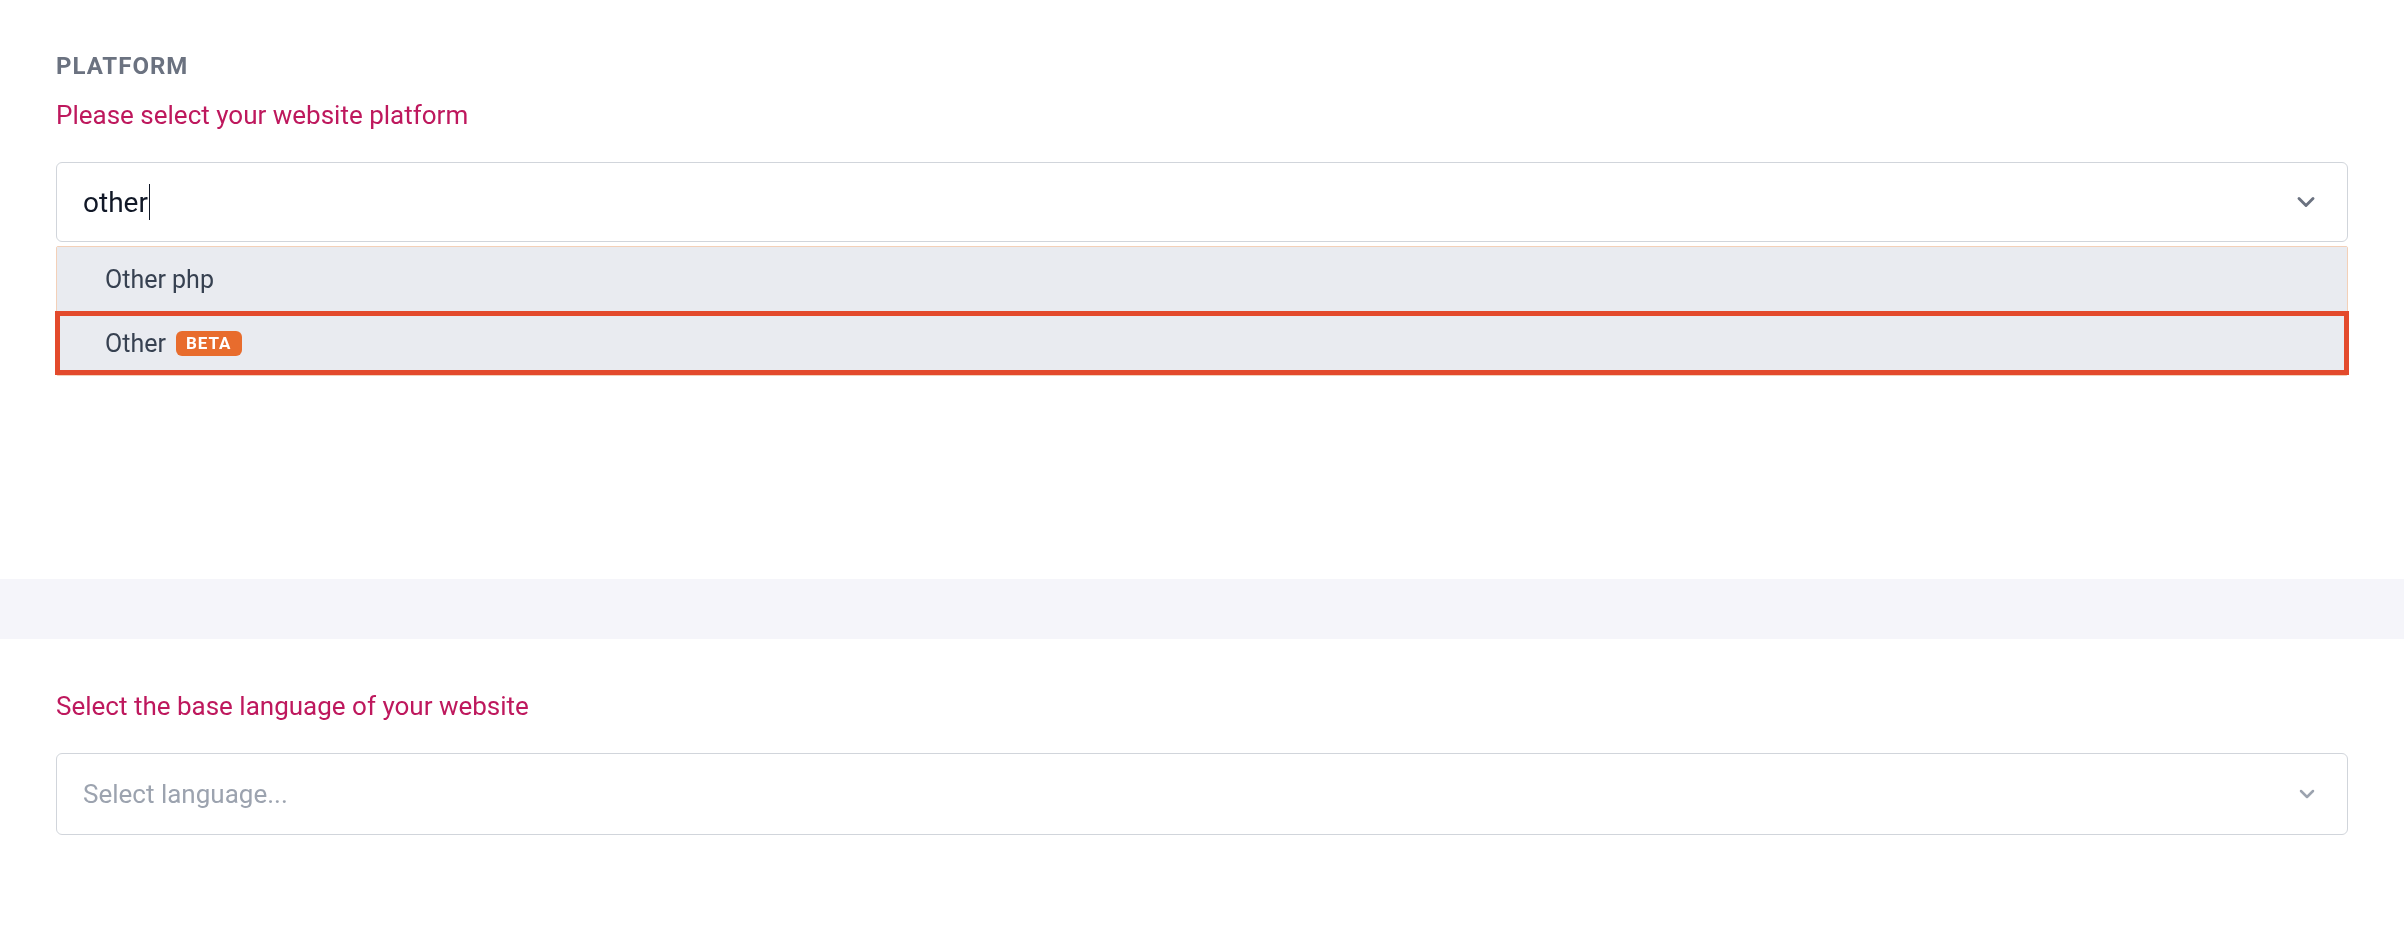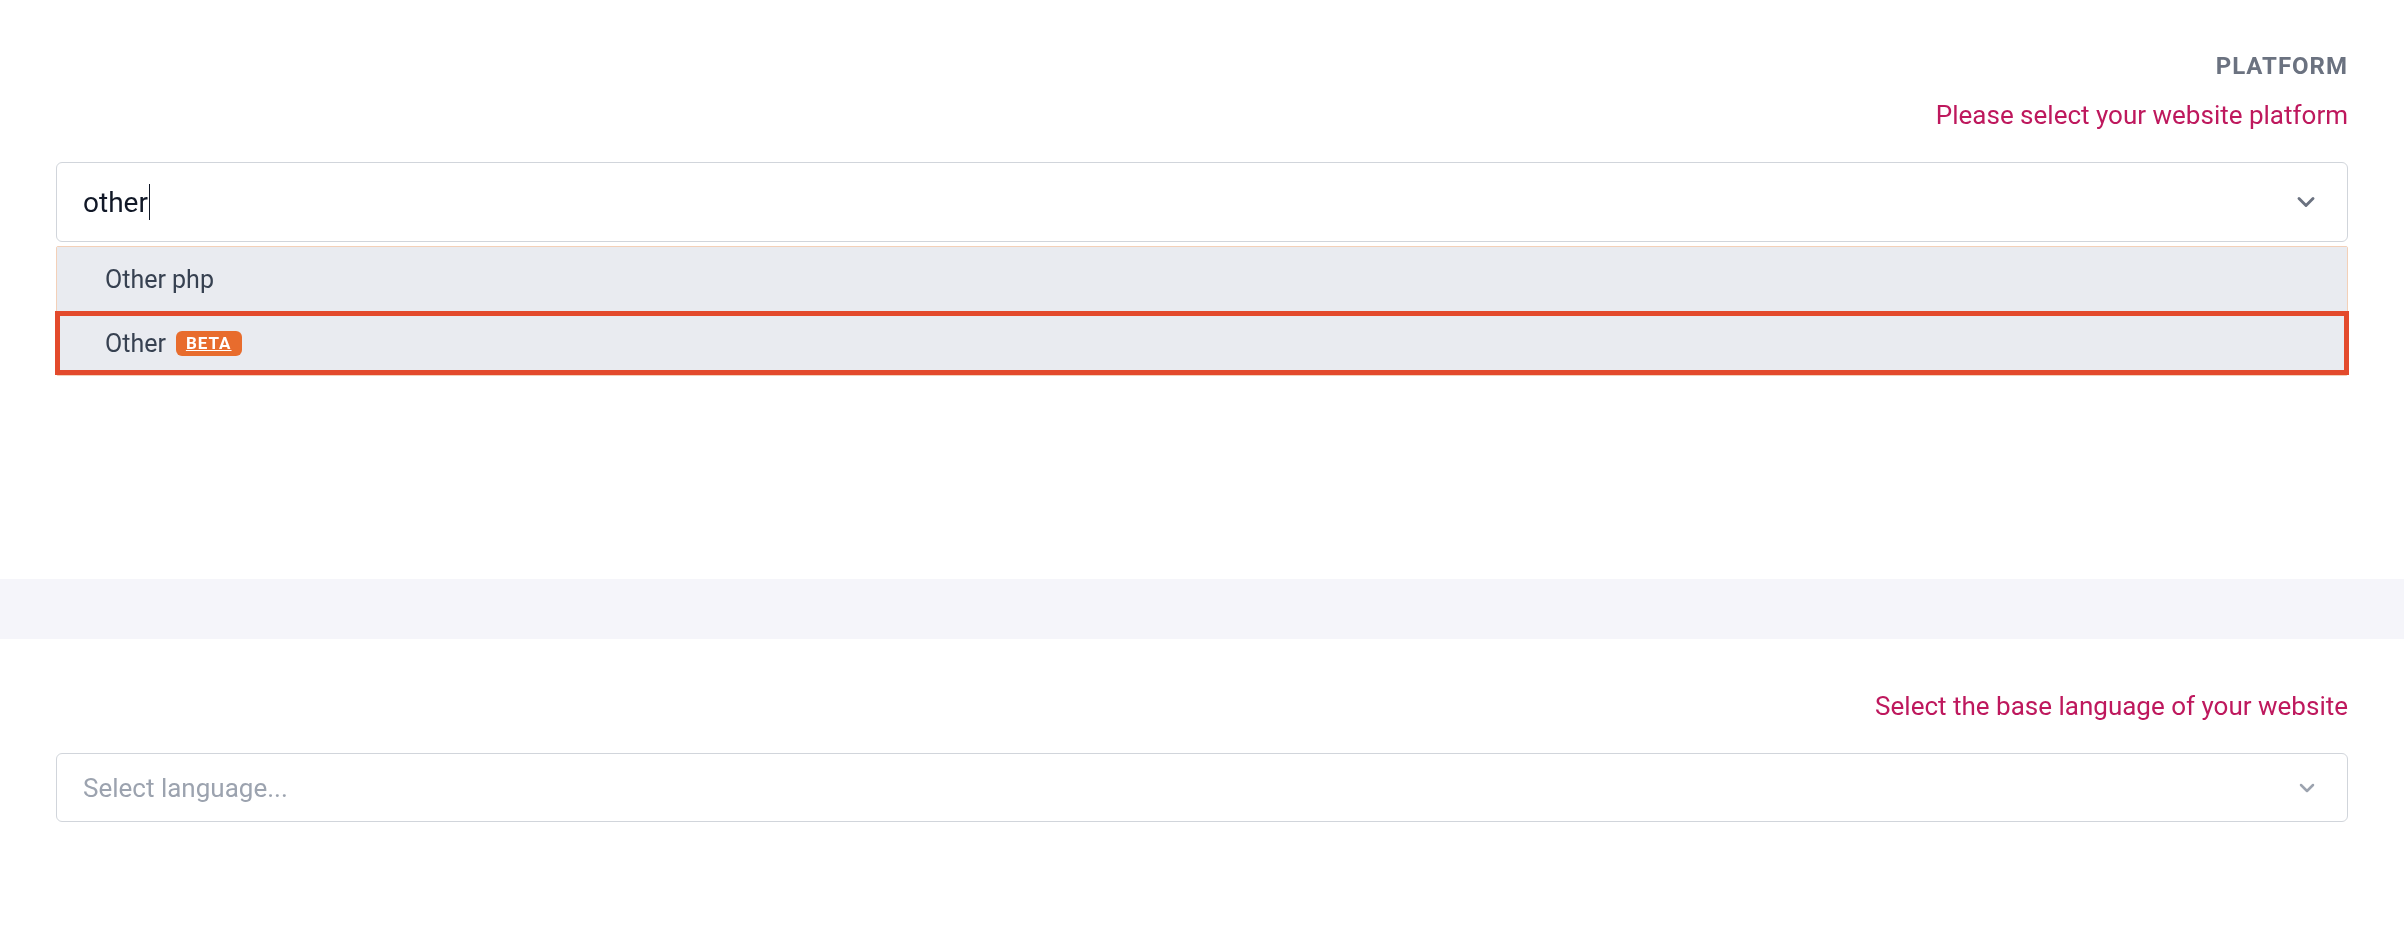--- a/index.html
+++ b/index.html
@@ -10,21 +10,20 @@
     body {
       font-family: -apple-system, BlinkMacSystemFont, "Segoe UI", Roboto, "Helvetica Neue", Arial, sans-serif;
       background: #f5f5fa;
       width: 2404px;
       height: 950px;
       overflow: hidden;
     }
     .card {
       background: #fff;
       padding: 52px 56px 56px 56px;
-      text-align: right;
     }
     .card-platform {
       margin-top: 0;
       height: 579px;
       position: relative;
     }
     .card-language {
       margin-top: 60px;
       height: 311px;
     }
@@ -124,28 +123,27 @@
       display: inline-block;
       background: #e86c2d;
       color: #fff;
       font-size: 17px;
       font-weight: 700;
       letter-spacing: 1px;
       padding: 4px 10px;
       border-radius: 6px;
       margin-left: 10px;
       line-height: 1;
-      text-decoration: underline;
     }
     .placeholder-text {
       color: #9ca3af;
     }
     .select-closed {
       width: 100%;
-      height: 69px;
+      height: 82px;
       border: 1px solid #d1d5db;
       border-radius: 6px;
       display: flex;
       align-items: center;
       padding: 0 26px;
       background: #fff;
       font-size: 26px;
       position: relative;
       cursor: pointer;
     }

